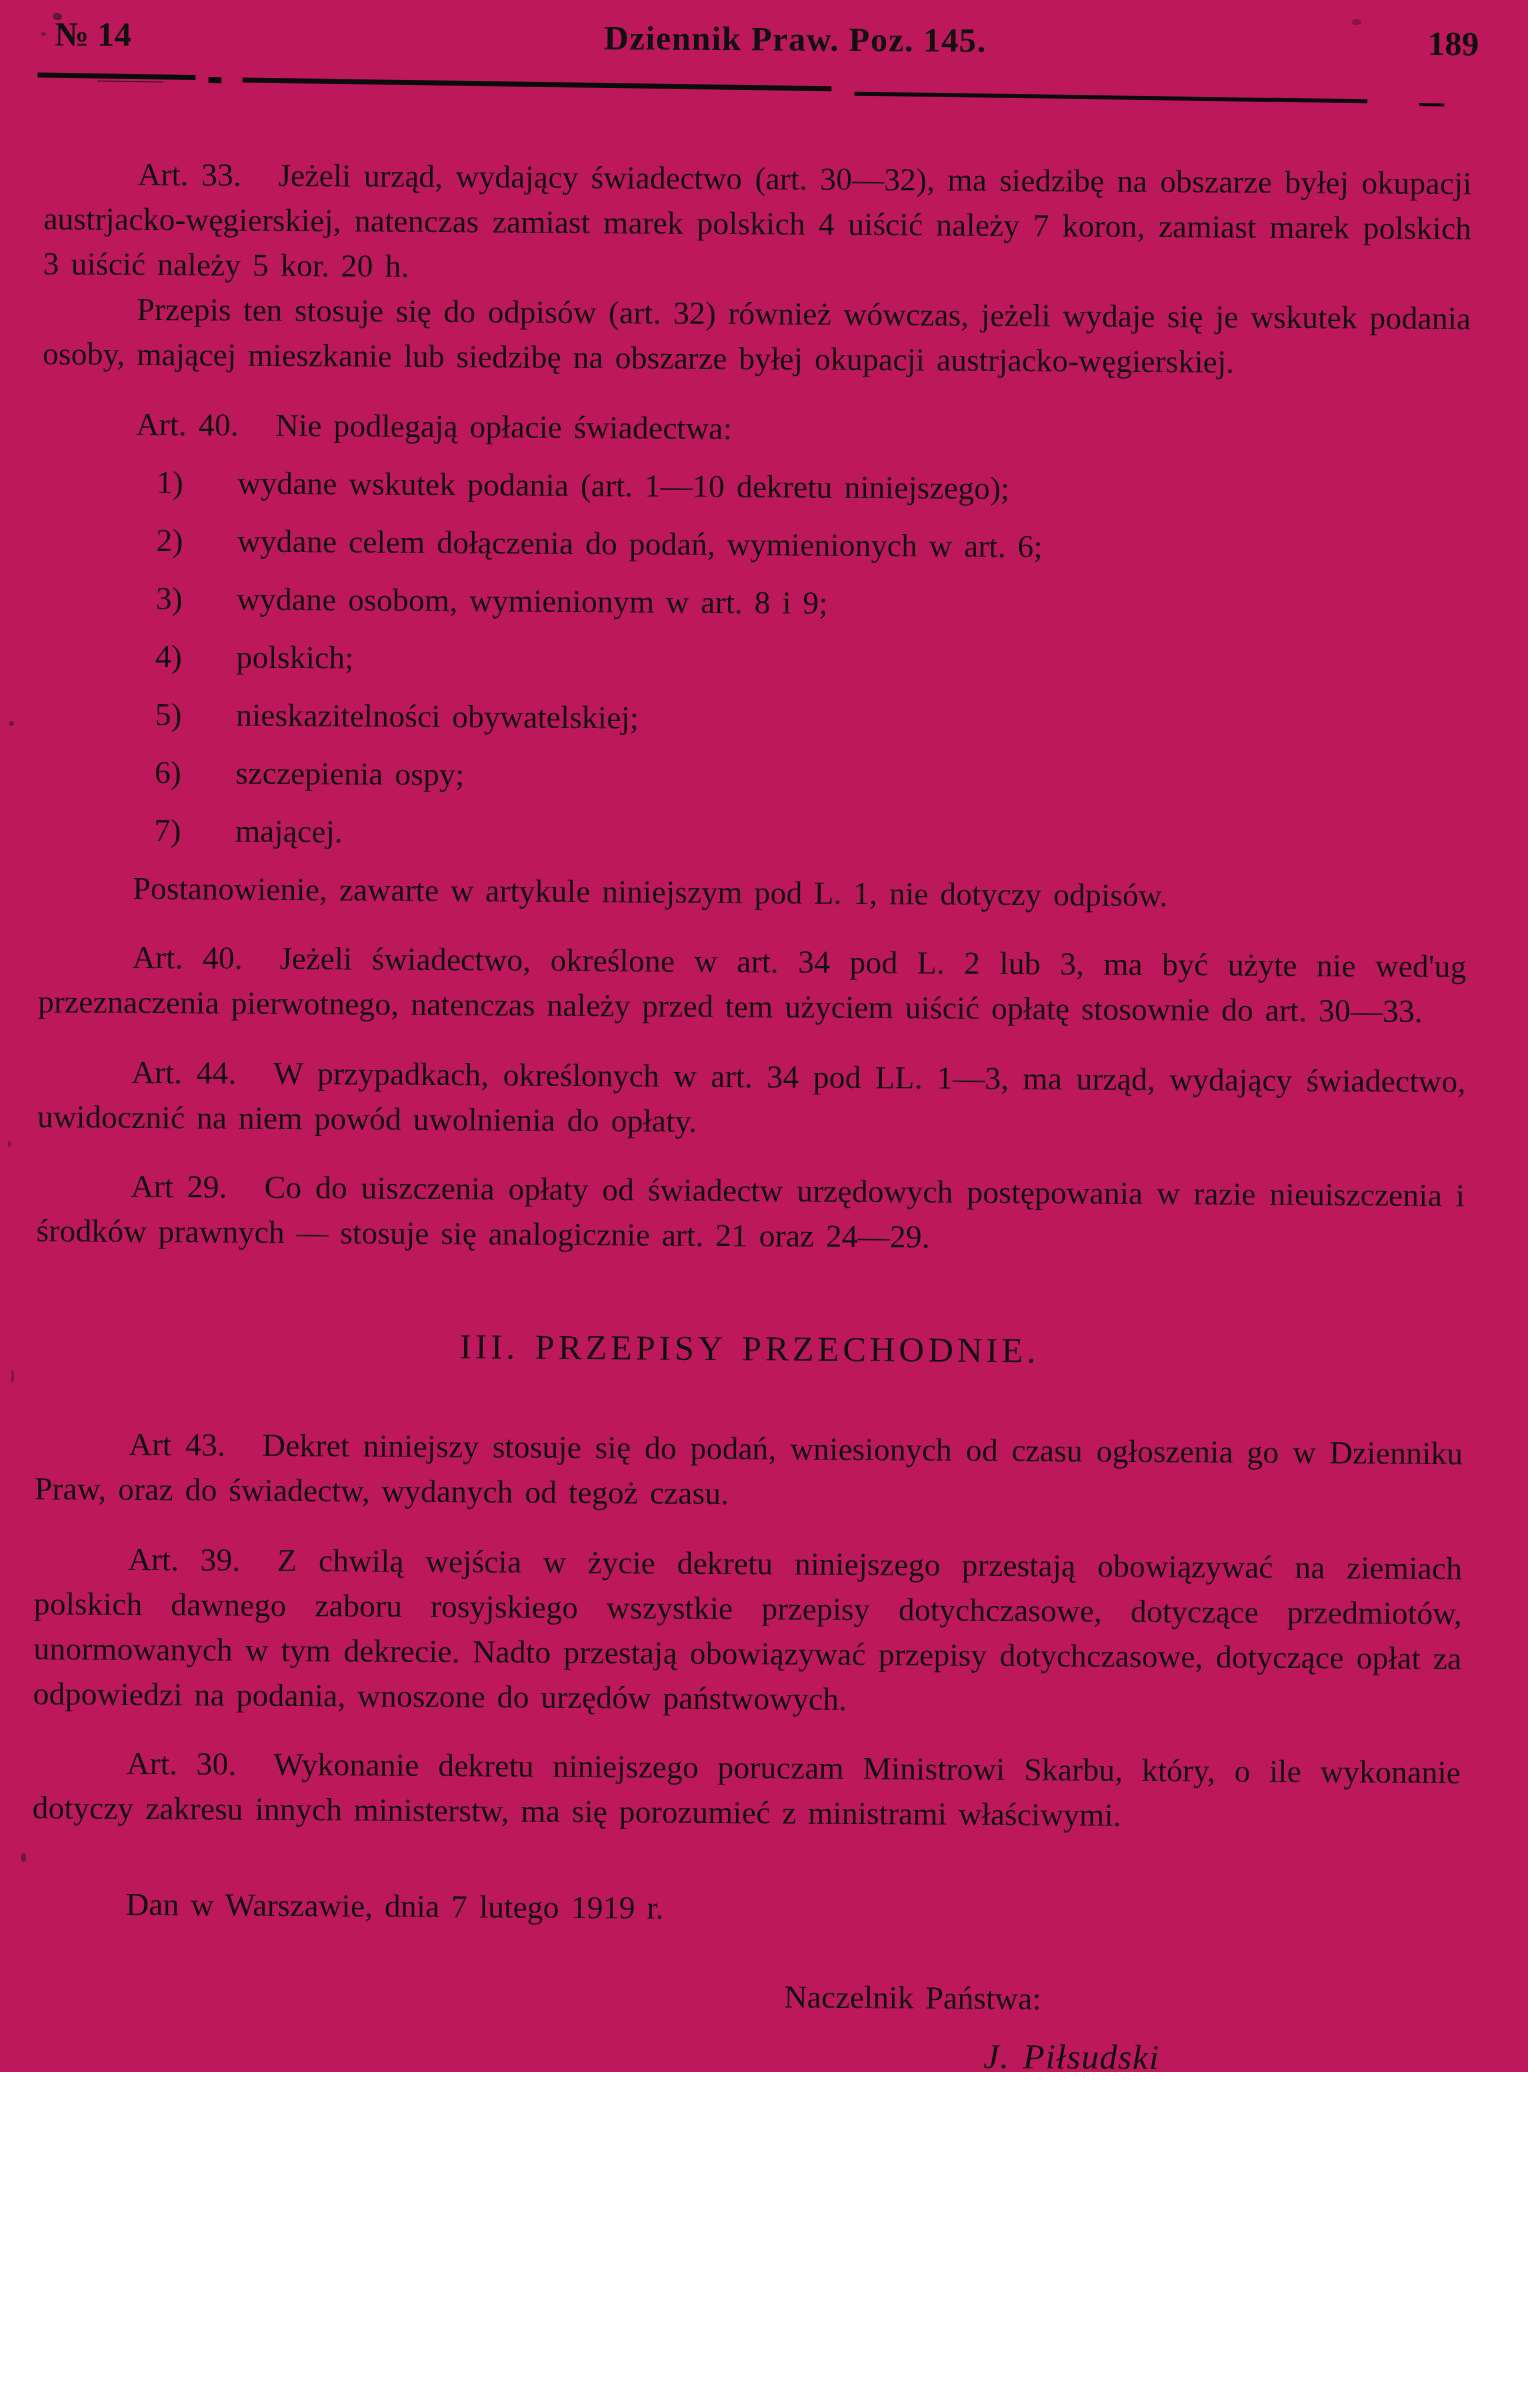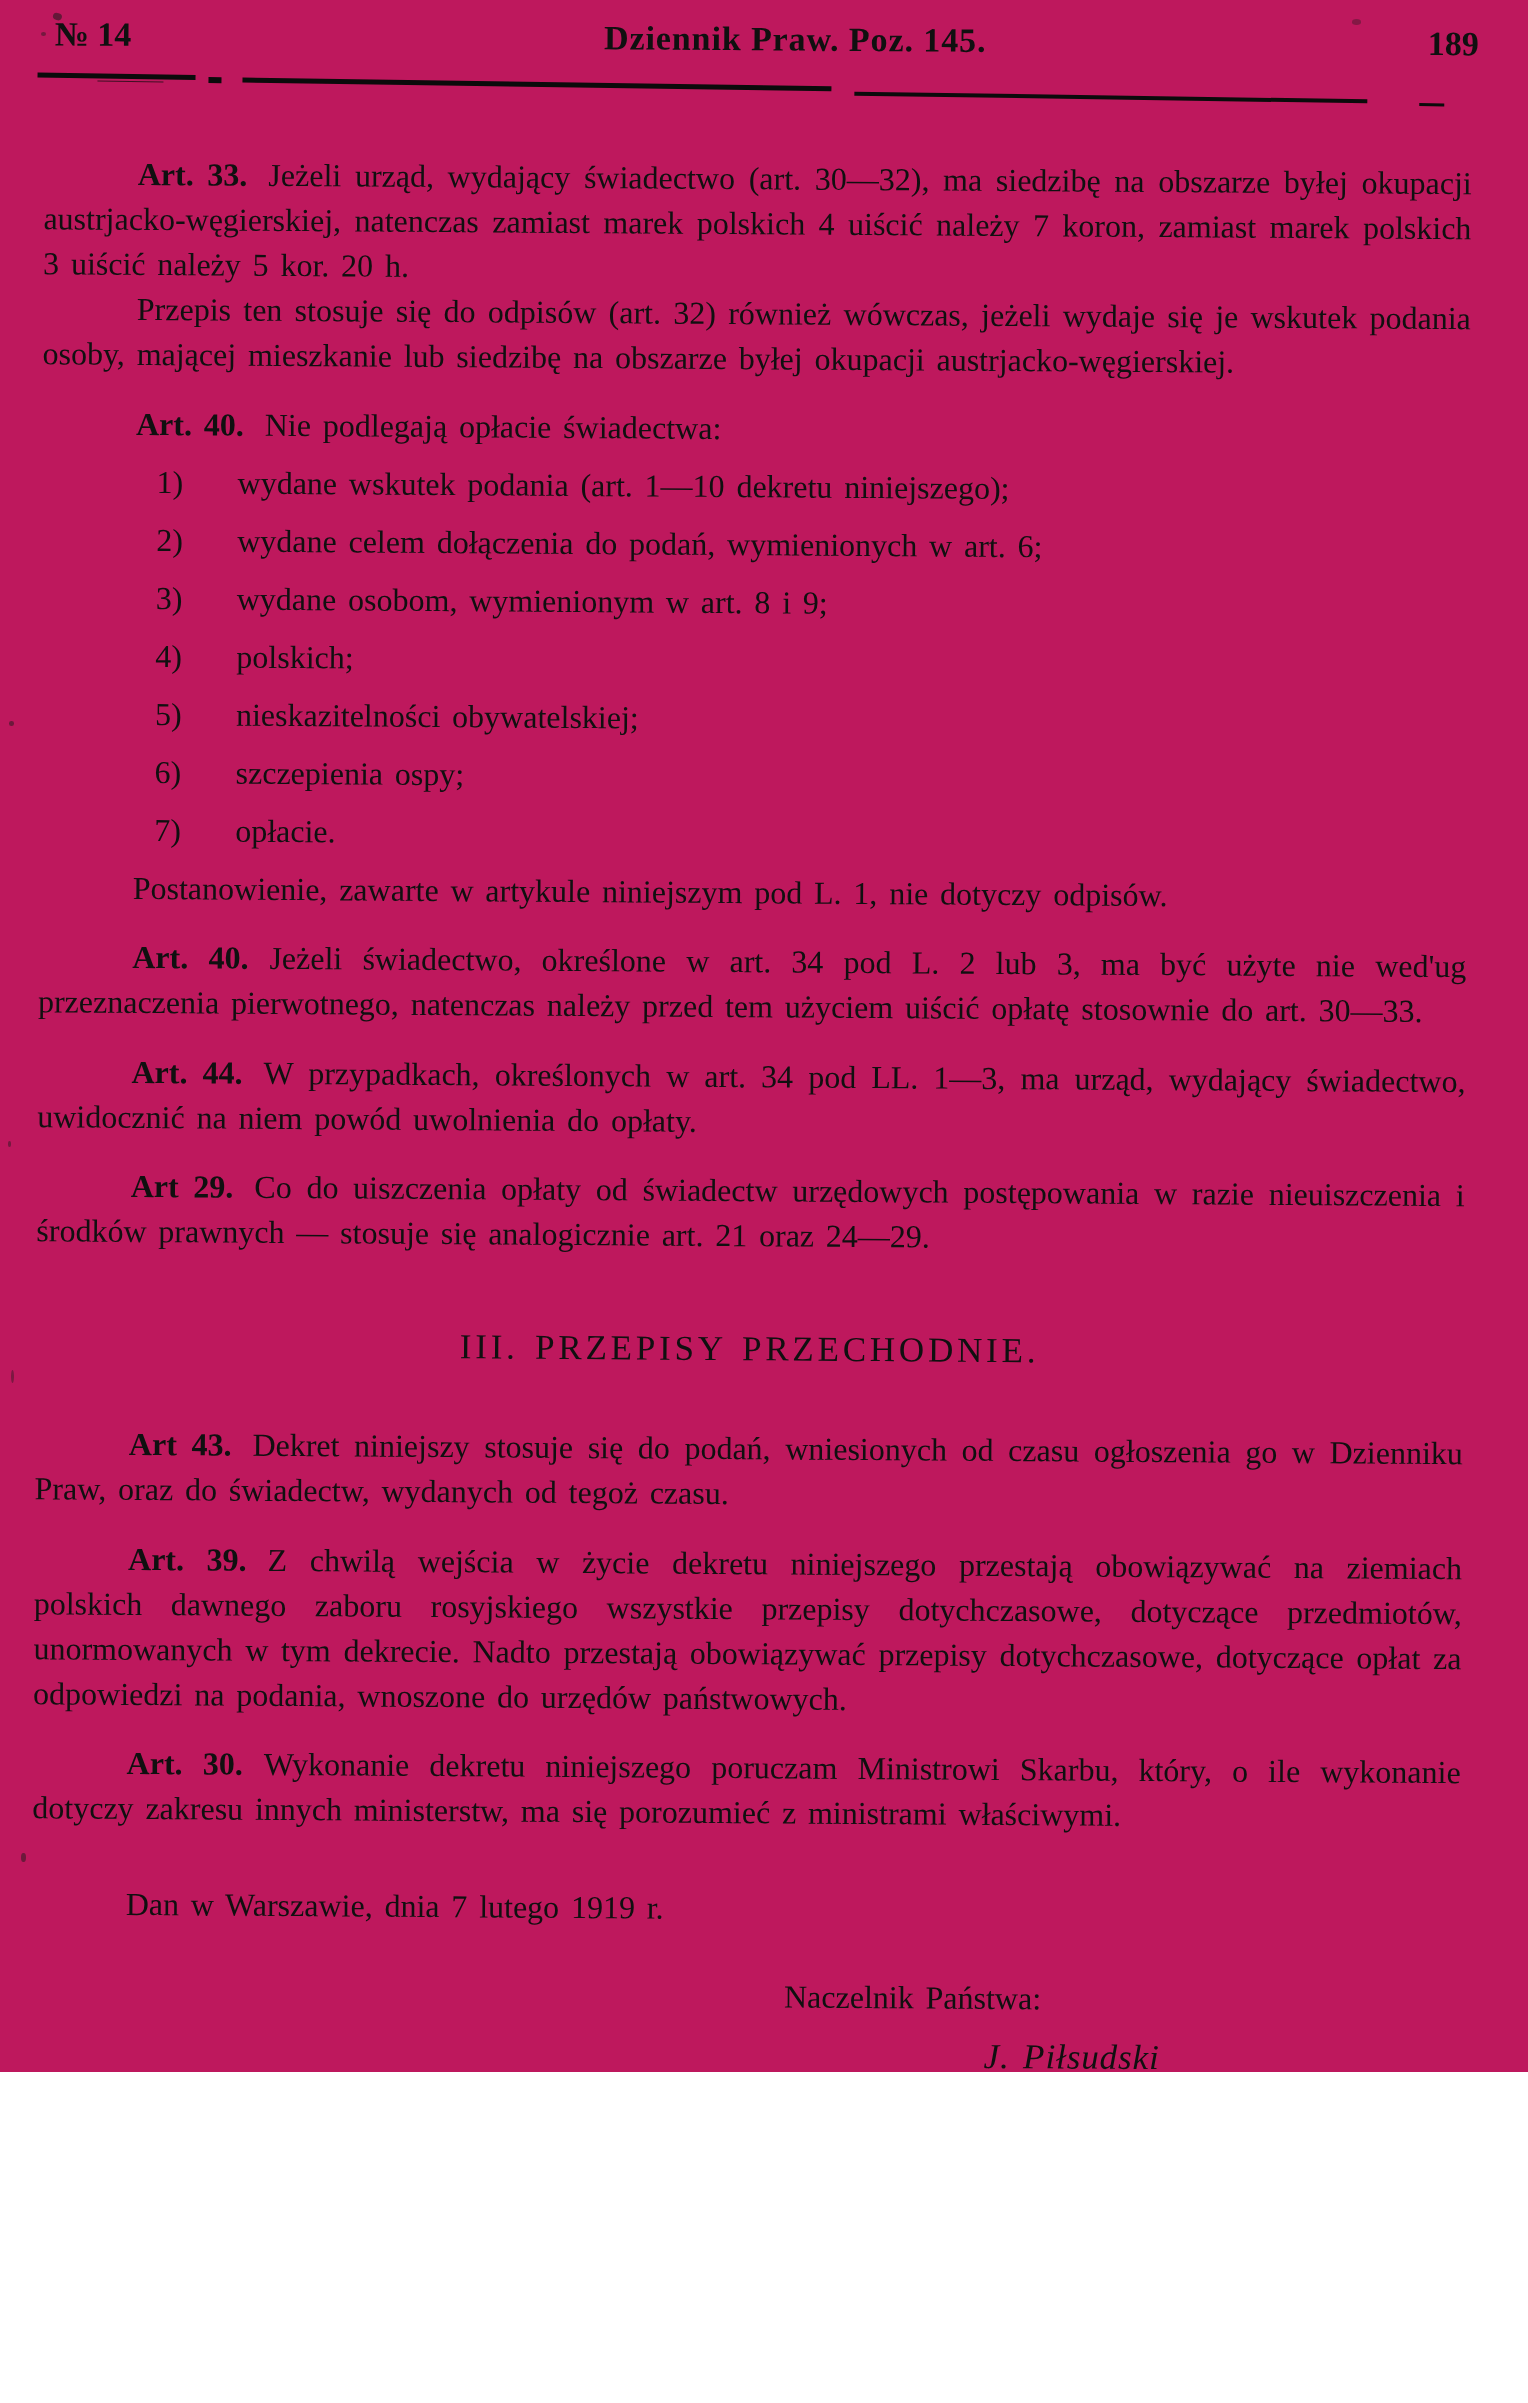--- a/index.html
+++ b/index.html
@@ -37,21 +37,21 @@
   
   .content{
     padding:32px 55px 0 45px;
     font-size:32px;line-height:45px;
     text-align:justify;
     word-spacing:3.8px;
   }
   p{margin:0;}
   .para{text-indent:94px;}
   .art-start{margin-top:24.5px;}
-  .art-label{font-weight:bold;margin-right:21px;}
+  .art-label{font-weight:normal;margin-right:37px;}
 
   .list{margin:9.4px 0 3.8px 0;}
   .list-item{display:flex;padding-left:115px;margin:13px 0;text-align:left;}
   .list-item .num{flex:none;width:81px;}
   .after-list{margin-top:13px;}
 
   .section-heading{
     text-align:center;
     font-size:35px;font-weight:normal;
     letter-spacing:3.8px;
@@ -139,21 +139,21 @@
         <div class="list-item">
             <span class="num">5)</span>
             <span>nieskazitelności obywatelskiej;</span>
           </div>
         <div class="list-item">
             <span class="num">6)</span>
             <span>szczepienia ospy;</span>
           </div>
         <div class="list-item">
             <span class="num">7)</span>
-            <span>opłacie.</span>
+            <span>mającej.</span>
           </div>
       </div>
 
       <p class="para after-list">Postanowienie, zawarte w artykule niniejszym pod L. 1, nie dotyczy odpisów.</p>
 
       <p class="para art-start"><span class="art-label">Art. 40.</span><span>Jeżeli świadectwo, określone w art. 34 pod L. 2 lub 3, ma być użyte nie wed'ug przeznaczenia pierwotnego, natenczas należy przed tem użyciem uiścić opłatę stosownie do art. 30—33.</span></p>
 
       <p class="para art-start"><span class="art-label">Art. 44.</span><span>W przypadkach, określonych w art. 34 pod LL. 1—3, ma urząd, wydający świadectwo, uwidocznić na niem powód uwolnienia do opłaty.</span></p>
 
       <p class="para art-start"><span class="art-label">Art 29.</span><span>Co do uiszczenia opłaty od świadectw urzędowych postępowania w razie nieuiszczenia i środków prawnych — stosuje się analogicznie art. 21 oraz 24—29.</span></p>

